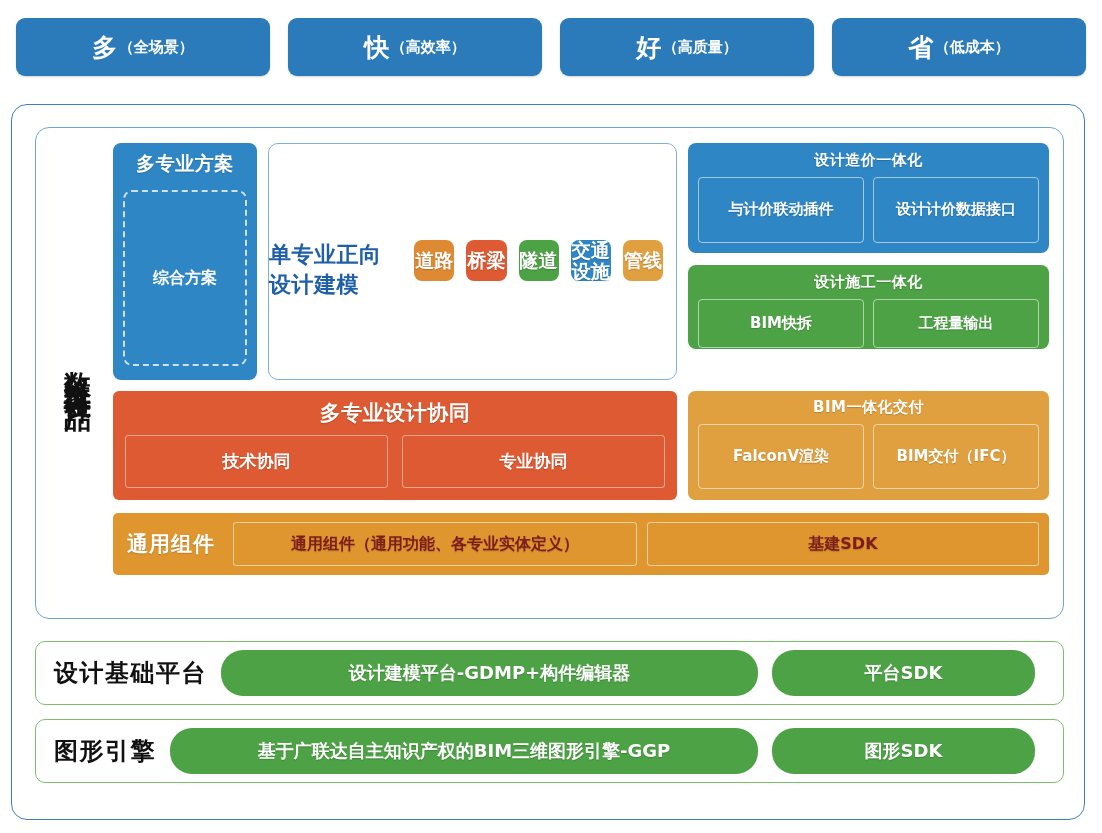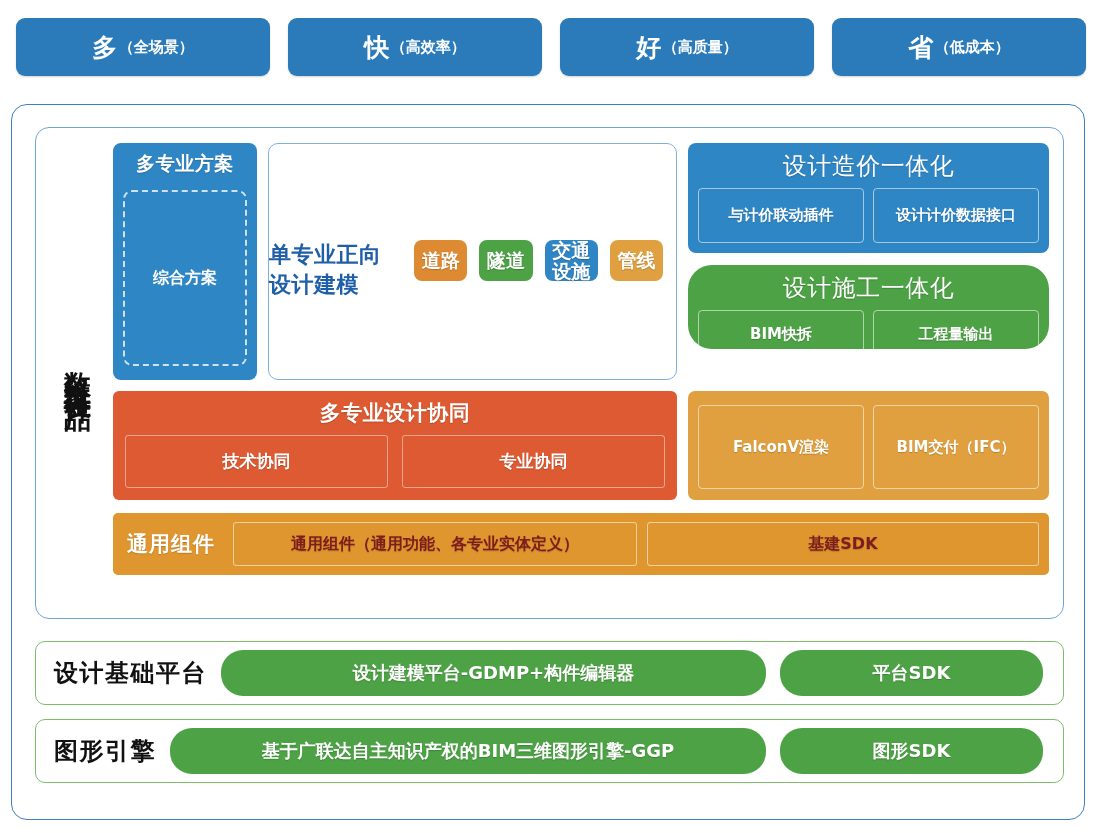--- a/index.html
+++ b/index.html
@@ -191,22 +191,22 @@
     border-radius: 8px;
     box-sizing: border-box;
     padding: 8px 10px 10px 10px;
     display: flex;
     flex-direction: column;
     align-items: stretch;
   }
   .panel-card-title {
     text-align: center;
     color: #ffffff;
-    font-size: 24px;
-    font-weight: normal;
+    font-size: 15px;
+    font-weight: bold;
     letter-spacing: 0.5px;
     text-shadow: 0 1px 1px rgba(0,0,0,0.18);
     line-height: 1.25;
   }
   .panel-card-subrow {
     margin-top: 7px;
     display: flex;
     gap: 9px;
     flex: 1 1 auto;
   }
@@ -218,21 +218,21 @@
     align-items: center;
     justify-content: center;
     text-align: center;
     color: #ffffff;
     font-size: 15px;
     font-weight: bold;
     padding: 14px 2px;
     text-shadow: 0 1px 1px rgba(0,0,0,0.18);
   }
   .card-cost { background: #2f86c5; height: 110px; }
-  .card-constr { background: #4ca244; height: 84px; border-radius: 24px; }
+  .card-constr { background: #4ca244; height: 84px; }
 
   
   .collab {
     position: absolute;
     left: 113px;
     top: 391px;
     width: 564px;
     height: 109px;
     background: #dd5a32;
     border-radius: 6px;
@@ -327,21 +327,21 @@
     position: absolute;
     left: 35px;
     width: 1029px;
     height: 64px;
     border: 1.6px solid #7cbf6a;
     border-radius: 10px;
     box-sizing: border-box;
     background: #ffffff;
     display: flex;
     align-items: center;
-    padding: 0 20px 0 18px;
+    padding: 0 28px 0 18px;
     gap: 14px;
   }
   .green-row-1 { top: 641px; }
   .green-row-2 { top: 719px; }
   .green-label {
     flex: 0 0 auto;
     color: #111111;
     font-size: 24px;
     font-weight: bold;
     letter-spacing: 1.5px;
@@ -402,20 +402,23 @@
     <div class="multi-solution-title">多专业方案</div>
     <div class="multi-solution-inner">综合方案</div>
   </div>
 
   <div class="single-disc">
     <div class="single-disc-title">单专业正向设计建模</div>
     <div class="disc-row">
       <div class="disc-chip" style="background: rgb(222, 138, 51);">
         <span>道路</span>
       </div>
+      <div class="disc-chip" style="background: rgb(221, 90, 50);">
+        <span>桥梁</span>
+      </div>
       <div class="disc-chip" style="background: rgb(76, 162, 68);">
         <span>隧道</span>
       </div>
       <div class="disc-chip" style="background: rgb(47, 134, 197);">
         <span>交通<br>设施</span>
       </div>
       <div class="disc-chip" style="background: rgb(224, 160, 63);">
         <span>管线</span>
       </div>
     </div>
@@ -440,20 +443,21 @@
 
   <div class="collab">
     <div class="collab-title">多专业设计协同</div>
     <div class="collab-row">
       <div class="collab-sub">技术协同</div>
       <div class="collab-sub">专业协同</div>
     </div>
   </div>
 
   <div class="delivery">
+    <div class="panel-card-title">BIM一体化交付</div>
     <div class="panel-card-subrow">
       <div class="panel-sub">FalconV渲染</div>
       <div class="panel-sub">BIM交付（IFC）</div>
     </div>
   </div>
 
   <div class="common-row">
     <div class="common-label">通用组件</div>
     <div class="common-box common-box-main">通用组件（通用功能、各专业实体定义）</div>
     <div class="common-box common-box-sdk">基建SDK</div>

